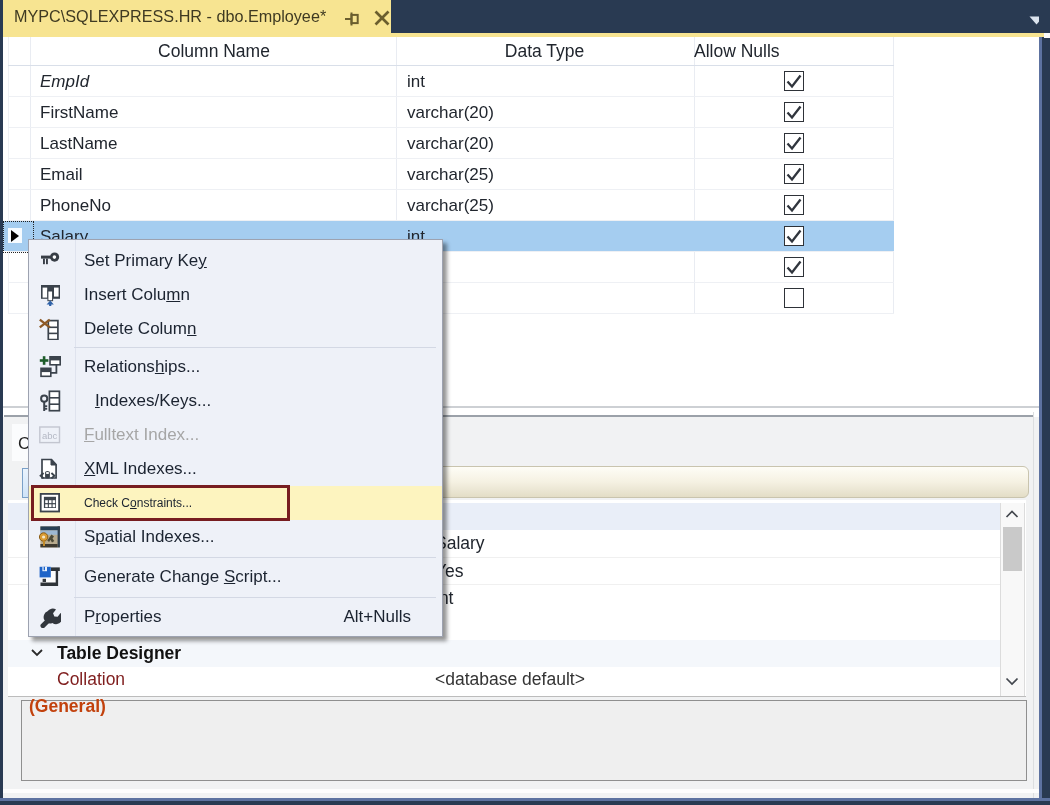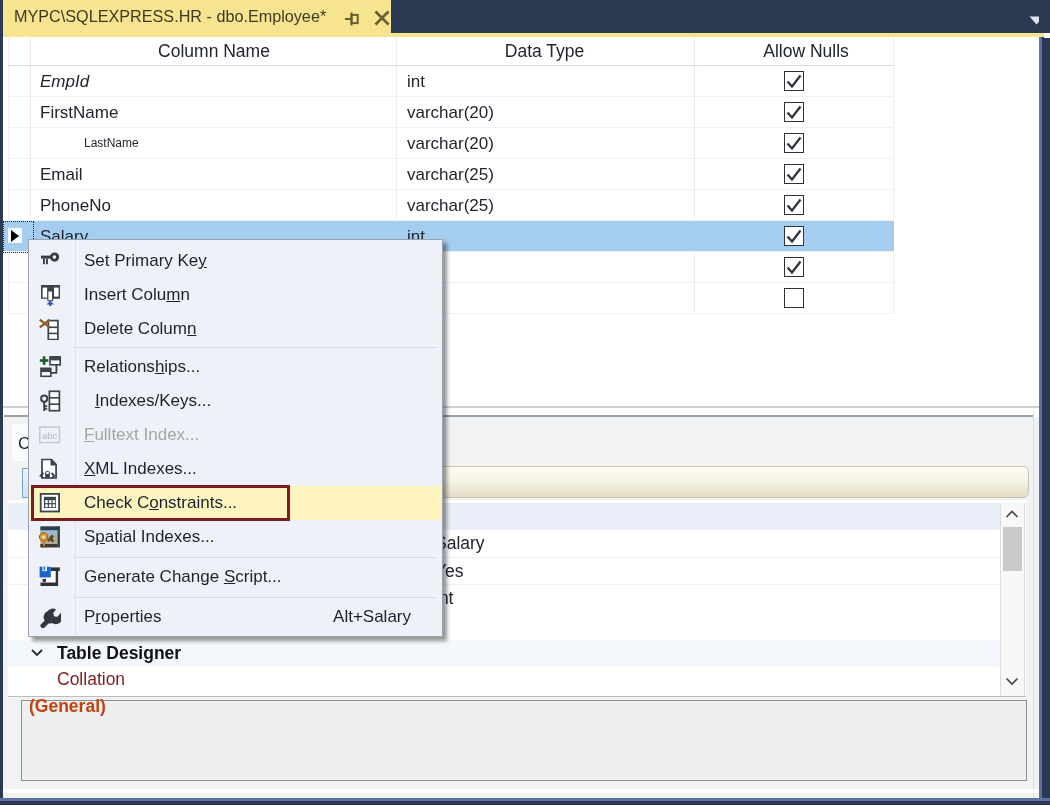--- a/index.html
+++ b/index.html
@@ -41,21 +41,21 @@
   <div class="abs" style="left:8px;top:37px;width:1px;height:277px;background:#eef0f4;"></div>
   <div class="abs" style="left:30px;top:37px;width:1px;height:277px;background:#e9ecf2;"></div>
   <div class="abs" style="left:396px;top:37px;width:1px;height:277px;background:#e9ecf2;"></div>
   <div class="abs" style="left:694px;top:37px;width:1px;height:277px;background:#e9ecf2;"></div>
   <div class="abs" style="left:893px;top:37px;width:1px;height:277px;background:#e9ecf2;"></div>
 
   <div class="abs" style="left:8px;top:65px;width:886px;height:1px;background:#d9dfe9;"></div>
 
   <div class="abs txt" style="left:395px;top:37px;width:299px;height:28px;line-height:29px;text-align:center;font-size:17.5px;">Data Type</div>
   <div class="abs txt" style="left:31px;top:37px;width:366px;height:28px;line-height:29px;text-align:center;font-size:17.5px;">Column Name</div>
-  <div class="abs txt" style="left:694px;top:37px;width:200px;height:28px;line-height:29px;text-align:center;font-size:17.5px;margin-left:12px;">Allow Nulls</div>
+  <div class="abs txt" style="left:694px;top:37px;width:200px;height:28px;line-height:29px;text-align:left;font-size:17.5px;">Allow Nulls</div>
 
   <div id="rowlines">
       <div class="abs" style="left:8px;top:96px;width:886px;height:1px;background:#eef0f4;"></div>
       <div class="abs" style="left:8px;top:127px;width:886px;height:1px;background:#eef0f4;"></div>
       <div class="abs" style="left:8px;top:158px;width:886px;height:1px;background:#eef0f4;"></div>
       <div class="abs" style="left:8px;top:189px;width:886px;height:1px;background:#eef0f4;"></div>
       <div class="abs" style="left:8px;top:220px;width:886px;height:1px;background:#eef0f4;"></div>
       <div class="abs" style="left:8px;top:251px;width:886px;height:1px;background:#eef0f4;"></div>
       <div class="abs" style="left:8px;top:282px;width:886px;height:1px;background:#eef0f4;"></div>
       <div class="abs" style="left:8px;top:313px;width:886px;height:1px;background:#eef0f4;"></div>
@@ -68,21 +68,21 @@
   <div class="abs" style="left:8px;top:228px;width:14px;height:15px;background:#f6fbff;"></div>
   <svg class="abs" width="10" height="12" viewBox="0 0 10 12" style="left:10px;top:230px;">
     <polygon points="1,0 9,6 1,12" fill="#000"></polygon>
   </svg>
 
   <div id="rowtexts">
       <div class="abs txt" style="left:40px;top:66px;height:31px;line-height:31px;font-size:17px;font-style:italic;">EmpId</div>
       <div class="abs txt" style="left:407px;top:66px;height:31px;line-height:31px;font-size:17px;">int</div>
       <div class="abs txt" style="left:40px;top:97px;height:31px;line-height:31px;font-size:17px;">FirstName</div>
       <div class="abs txt" style="left:407px;top:97px;height:31px;line-height:31px;font-size:17px;">varchar(20)</div>
-      <div class="abs txt" style="left:40px;top:128px;height:31px;line-height:31px;font-size:12px;margin-left:44px;">LastName</div>
+      <div class="abs txt" style="left:40px;top:128px;height:31px;line-height:31px;font-size:17px;">LastName</div>
       <div class="abs txt" style="left:407px;top:128px;height:31px;line-height:31px;font-size:17px;">varchar(20)</div>
       <div class="abs txt" style="left:40px;top:159px;height:31px;line-height:31px;font-size:17px;">Email</div>
       <div class="abs txt" style="left:407px;top:159px;height:31px;line-height:31px;font-size:17px;">varchar(25)</div>
       <div class="abs txt" style="left:40px;top:190px;height:31px;line-height:31px;font-size:17px;">PhoneNo</div>
       <div class="abs txt" style="left:407px;top:190px;height:31px;line-height:31px;font-size:17px;">varchar(25)</div>
       <div class="abs txt" style="left:40px;top:221px;height:31px;line-height:31px;font-size:17px;">Salary</div>
       <div class="abs txt" style="left:407px;top:221px;height:31px;line-height:31px;font-size:17px;">int</div>
     </div>
 
   <div id="checks">
@@ -138,20 +138,21 @@
   <div class="abs" style="left:8px;top:557px;width:992px;height:1px;background:#f0f0f0;"></div>
   <div class="abs" style="left:8px;top:584px;width:992px;height:1px;background:#f0f0f0;"></div>
 
   <div class="abs" style="left:8px;top:640px;width:992px;height:27px;background:#f4f7fb;"></div>
   <svg class="abs" width="12" height="8" viewBox="0 0 12 8" style="left:31px;top:649px;">
     <polyline points="1,1 6,6 11,1" fill="none" stroke="#2b2b2b" stroke-width="1.8"></polyline>
   </svg>
   <div class="abs txt" style="left:57px;top:640px;height:27px;line-height:27px;font-size:17.5px;font-weight:bold;color:#111;">Table Designer</div>
 
   <div class="abs txt" style="left:57px;top:666px;height:27px;line-height:27px;font-size:17.5px;color:#7f1d1d;">Collation</div>
+  <div class="abs txt" style="left:435px;top:666px;height:27px;line-height:27px;font-size:17.5px;color:#333;">&lt;database default&gt;</div>
 
   <div class="abs" style="left:1000px;top:503px;width:25px;height:193px;background:#f8f8f8;border-left:1px solid #dcdcdc;border-right:1px solid #dcdcdc;box-sizing:border-box;"></div>
   <svg class="abs" width="14" height="9" viewBox="0 0 14 9" style="left:1005px;top:510px;">
     <polyline points="1.5,7 7,1.5 12.5,7" fill="none" stroke="#43474e" stroke-width="1.7"></polyline>
   </svg>
   <svg class="abs" width="14" height="9" viewBox="0 0 14 9" style="left:1005px;top:677px;">
     <polyline points="1.5,1.5 7,7 12.5,1.5" fill="none" stroke="#43474e" stroke-width="1.7"></polyline>
   </svg>
   <div class="abs" style="left:1003px;top:527px;width:19px;height:44px;background:#c9c9c9;"></div>
 
@@ -241,21 +242,21 @@
           <path d="M3,1.5 h9.5 l4.6,5 v13.5 h-14.1 z" fill="#fff" stroke="#3b434c" stroke-width="1.7"></path>
           <path d="M12,1.5 v5.5 h5.1 z" fill="#3b434c" stroke="#3b434c" stroke-width="1"></path>
           <polyline points="4.6,15 1.6,17.7 4.6,20.4" fill="none" stroke="#3b434c" stroke-width="1.9"></polyline>
           <polyline points="12.4,15 15.4,17.7 12.4,20.4" fill="none" stroke="#3b434c" stroke-width="1.9"></polyline>
           <path d="M6.1,14.6 h4.8 v4.4 a2.4,1.6 0 0 1 -4.8,0 z" fill="#3b434c"></path>
           <ellipse cx="8.5" cy="14.6" rx="2.4" ry="1.5" fill="#3b434c"></ellipse>
           <ellipse cx="8.5" cy="15" rx="1.7" ry="0.9" fill="#fff"></ellipse>
         </g>
       </svg>
       <div class="abs" style="left:29px;top:486px;width:413px;height:34px;background:#fdf4bf;"></div>
-      <div class="abs txt" style="left:84px;top:486px;height:44px;line-height:34px;font-size:17px;color:#1b2330;">Check C<u>o</u>nstraints...</div>
+      <div class="abs txt" style="left:84px;top:486px;height:44px;line-height:34px;font-size:12px;color:#1b2330;">Check C<u>o</u>nstraints...</div>
       <svg class="abs" width="22" height="22" viewBox="0 0 22 22" style="left:39px;top:492px;">
         <g>
           <rect x="1.7" y="1.9" width="18.4" height="17.6" fill="#fff" stroke="#3b434c" stroke-width="1.8"></rect>
           <rect x="4.9" y="4.8" width="12.1" height="11.2" fill="#3b434c"></rect>
           <g fill="#fff">
             <rect x="6.2" y="8.2" width="2.6" height="2.9"></rect>
             <rect x="9.9" y="8.2" width="2.6" height="2.9"></rect>
             <rect x="13.6" y="8.2" width="2.6" height="2.9"></rect>
             <rect x="6.2" y="12.3" width="2.6" height="2.9"></rect>
             <rect x="9.9" y="12.3" width="2.6" height="2.9"></rect>
@@ -284,21 +285,21 @@
           <rect x="11.8" y="1.4" width="9" height="3.6" fill="#2e3338"></rect>
           <rect x="16.7" y="4" width="2.4" height="16" fill="#2e3338"></rect>
           <rect x="1.5" y="16.5" width="15.5" height="3.5" fill="#2e3338"></rect>
           <rect x="0.6" y="0.8" width="11.2" height="10.6" fill="#1e64c8"></rect>
           <rect x="3.4" y="0.8" width="4.6" height="4.4" fill="#e8f1fc"></rect>
           <rect x="4.6" y="0.8" width="1.4" height="3.4" fill="#1e64c8"></rect>
           <rect x="3.6" y="12.8" width="3.4" height="3.2" fill="#33383e"></rect>
         </g>
       </svg>
       <div class="abs txt" style="left:84px;top:600px;height:34px;line-height:34px;font-size:17px;color:#1b2330;">P<u>r</u>operties</div>
-      <div class="abs txt" style="left:290px;top:600px;width:121px;height:34px;line-height:34px;font-size:17px;text-align:right;color:#1b2330;">Alt+Salary</div>
+      <div class="abs txt" style="left:290px;top:600px;width:121px;height:34px;line-height:34px;font-size:17px;text-align:right;color:#1b2330;">Alt+Nulls</div>
       <svg class="abs" width="22" height="22" viewBox="0 0 22 22" style="left:39px;top:606px;">
         <g fill="#32373d">
           <path d="M2.2,18.1 l9.2,-9.2 l3.4,3.4 l-9.2,9.2 a2.4,2.4 0 0 1 -3.4,-3.4 z"></path>
           <path d="M9.2,4.6 a6.3,6.3 0 0 1 8.7,-0.6 l-3.5,3.4 l0.9,3.2 l3.2,0.9 l3.4,-3.5 a6.3,6.3 0 0 1 -0.6,8.7 a6.3,6.3 0 0 1 -8.9,0.1 a6.3,6.3 0 0 1 -3.2,-12.2 z" transform="rotate(-8 14 10)"></path>
         </g>
       </svg>
     </div>
 
   <div class="abs" style="left:31px;top:485px;width:259px;height:36px;border:3.5px solid #771d20;box-sizing:border-box;"></div>
 

